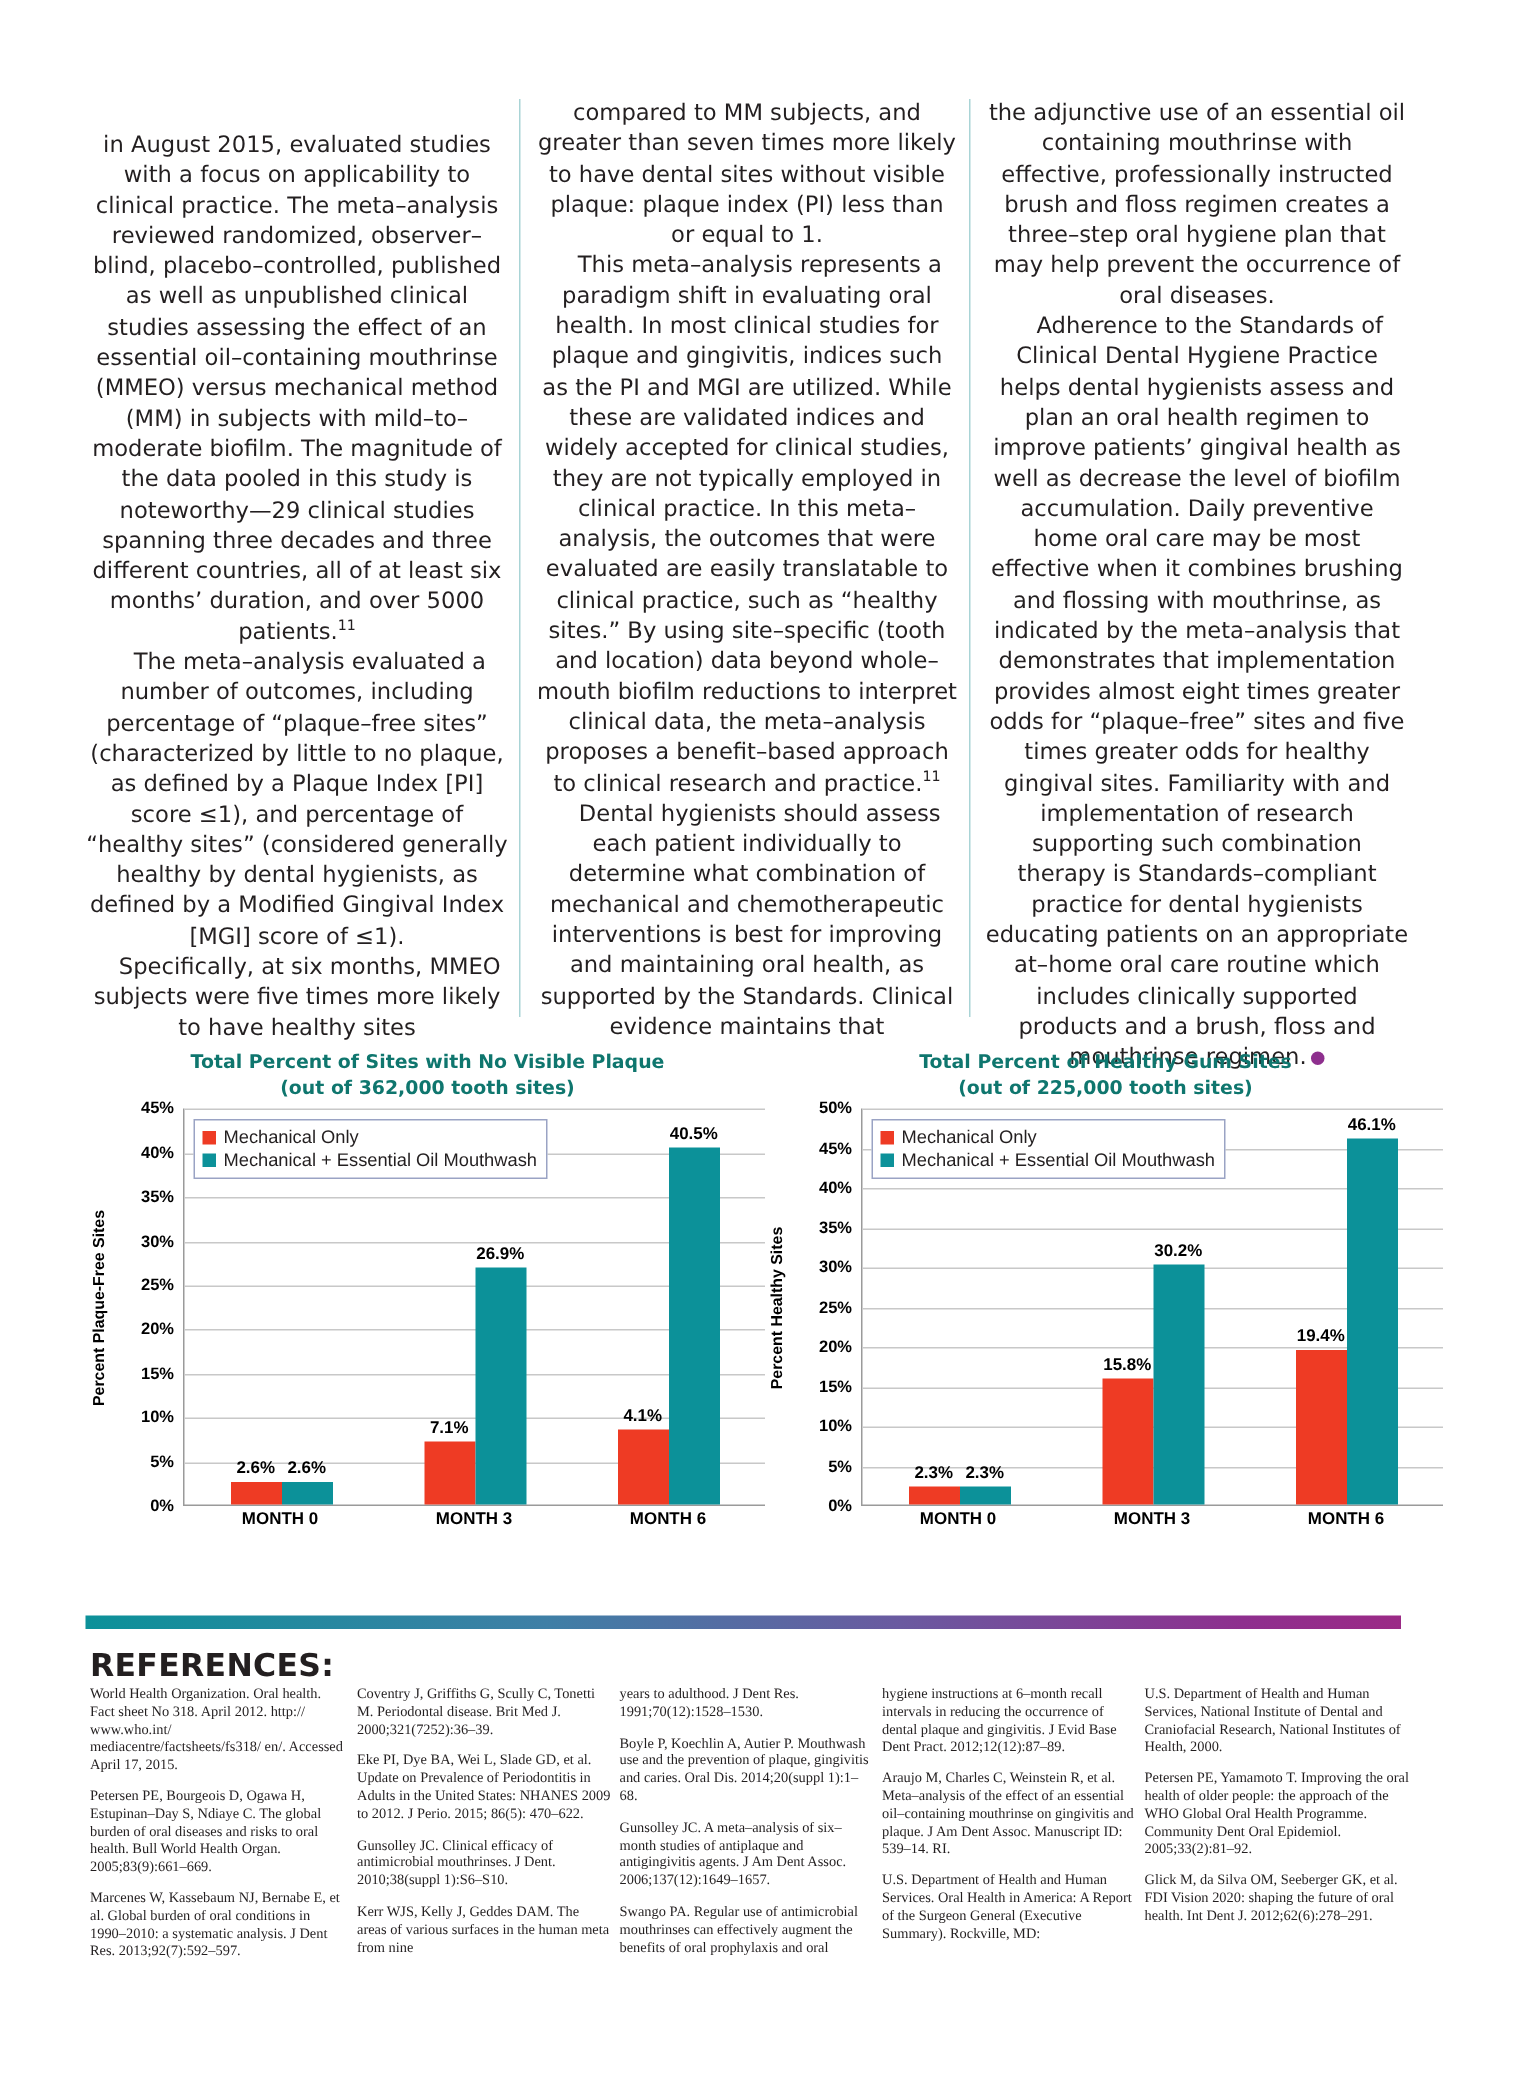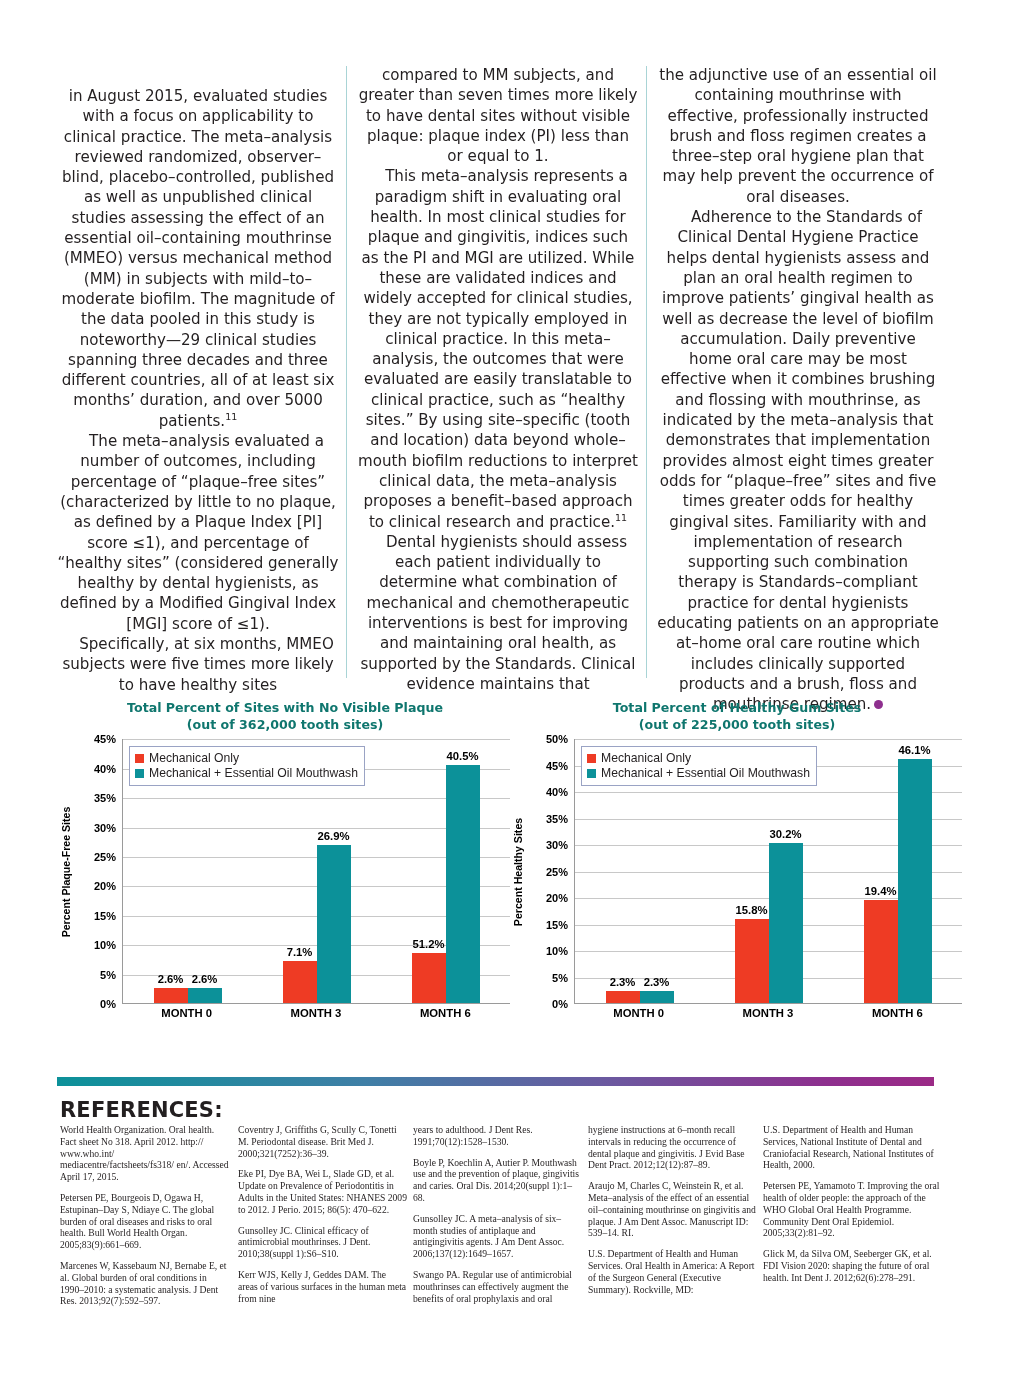--- a/index.html
+++ b/index.html
@@ -205,21 +205,21 @@
             <div class="group">
               <div class="bar mech" style="height: 41.8111px;">
                 <span class="blabel">7.1%</span>
               </div>
               <div class="bar mouth" style="height: 158.411px;">
                 <span class="blabel">26.9%</span>
               </div>
             </div>
             <div class="group">
               <div class="bar mech" style="height: 50.0556px;">
-                <span class="blabel">51.2%</span>
+                <span class="blabel">4.1%</span>
               </div>
               <div class="bar mouth" style="height: 238.5px;">
                 <span class="blabel">40.5%</span>
               </div>
             </div>
           </div>
         </div>
       <div class="xaxis" id="c0-xticks">
           <div class="xtick">MONTH 0</div>
           <div class="xtick">MONTH 3</div>

